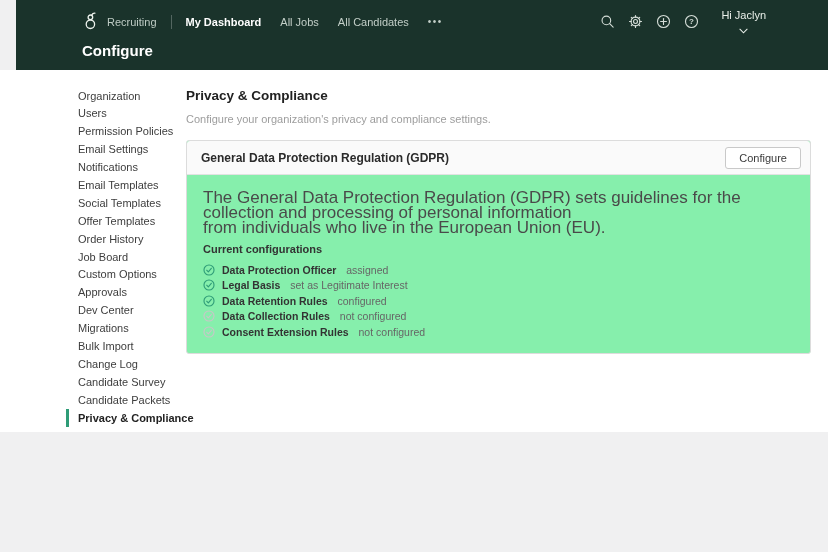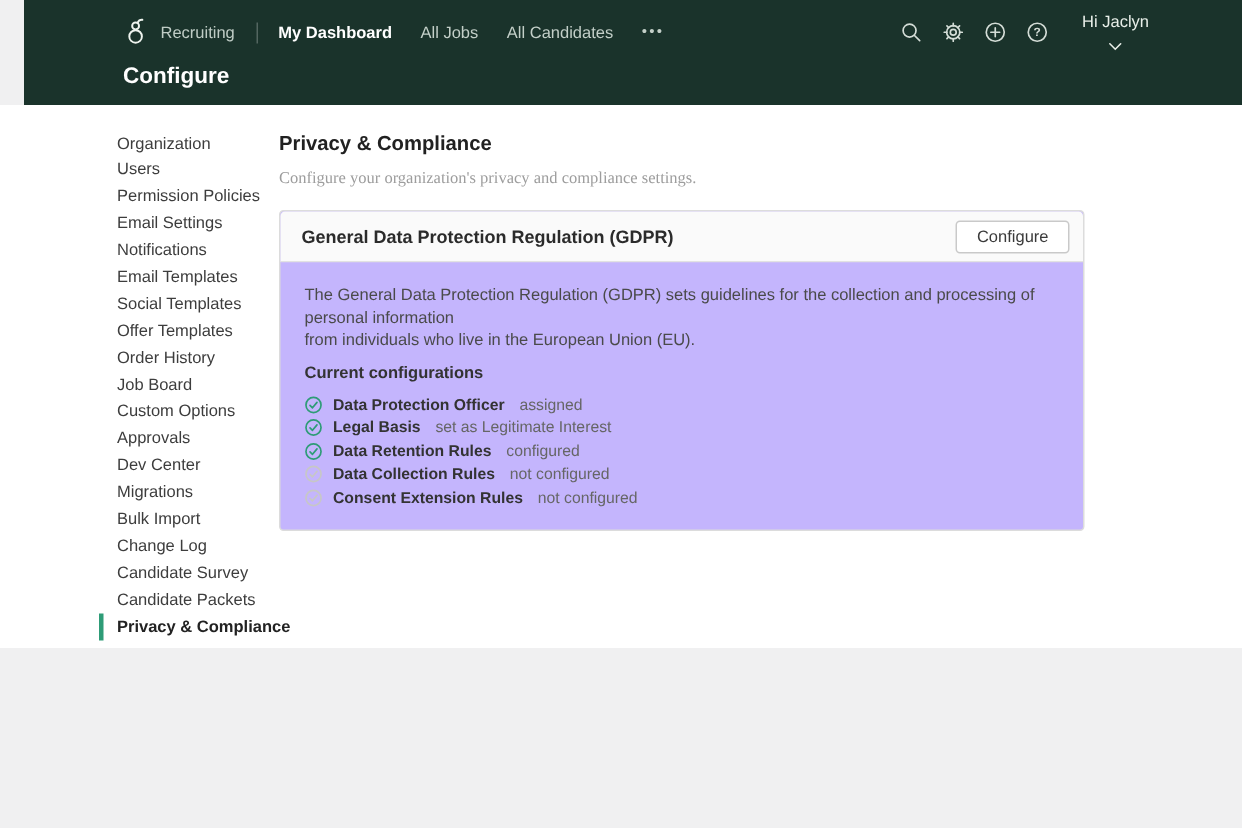--- a/index.html
+++ b/index.html
@@ -27,30 +27,30 @@
   .page-title{padding:8px 0 0 66px;font-size:15px;font-weight:bold;color:#fff;}
 
   
   .content-panel{position:absolute;top:70px;left:0;width:828px;height:362px;background:#fff;
                  display:flex;padding:17px 0 0 66px;box-sizing:border-box;}
   aside{width:120px;flex:none;}
   .side-item{font-size:11px;color:#3d3d3d;padding:2.5px 0 2.4px 12px;line-height:13px;cursor:pointer;white-space:nowrap;}
   .side-item.active{font-weight:bold;color:#222;border-left:3px solid #2e9c77;padding-left:9px;}
   main{flex:1;padding-right:63px;}
   .section-title{margin:1px 0 0;font-size:13.5px;color:#212121;font-weight:bold;}
-  .subtitle{margin:10px 0 0;font-size:11px;color:#9d9d9d;font-family:Liberation Serif, serif;}
-
-  .card{margin-top:15px;width:537px;border:1px solid #dcdcdc;border-radius:3px;background:#c4b5fd;box-sizing:border-box;}
+  .subtitle{margin:10px 0 0;font-size:11px;color:#9d9d9d;}
+
+  .card{margin-top:15px;width:625px;border:1px solid #dcdcdc;border-radius:3px;background:#86efac;box-sizing:border-box;}
   .card-header{display:flex;align-items:center;justify-content:space-between;background:#fafafa;
                border-bottom:1px solid #e2e2e2;padding:0 9px 0 14px;height:33px;border-radius:3px 3px 0 0;}
   .card-title{font-size:12px;font-weight:bold;color:#2b2b2b;margin:0;}
   .configure-btn{font-family:"Liberation Sans",sans-serif;font-size:11px;color:#3a3a3a;background:#fff;
                  border:1px solid #c9c9c9;border-radius:3px;padding:4px 13px;cursor:pointer;}
   .card-body{padding:15px 16px 15px;}
-  .desc{margin:0;font-size:11px;line-height:15px;color:#4a4a4a;}
+  .desc{margin:0;font-size:17px;line-height:15px;color:#4a4a4a;}
   .config-heading{margin:8px 0 5px;font-size:11px;color:#333;font-weight:bold;}
   .config-list{list-style:none;margin:0;padding:0;}
   .config-item{display:flex;align-items:flex-end;gap:7px;font-size:10.5px;color:#666;height:15.5px;}
   .check{width:12px;height:12px;flex:none;display:inline-flex;}
   .check svg{width:100%;height:100%;fill:none;stroke:currentColor;stroke-width:1.5;
              stroke-linecap:round;stroke-linejoin:round;}
   .check.done{color:#2e9c77;}
   .check.todo{color:#c7c7c7;}
   .config-name{font-weight:bold;color:#333;white-space:pre;}
   .config-status{white-space:pre;}

